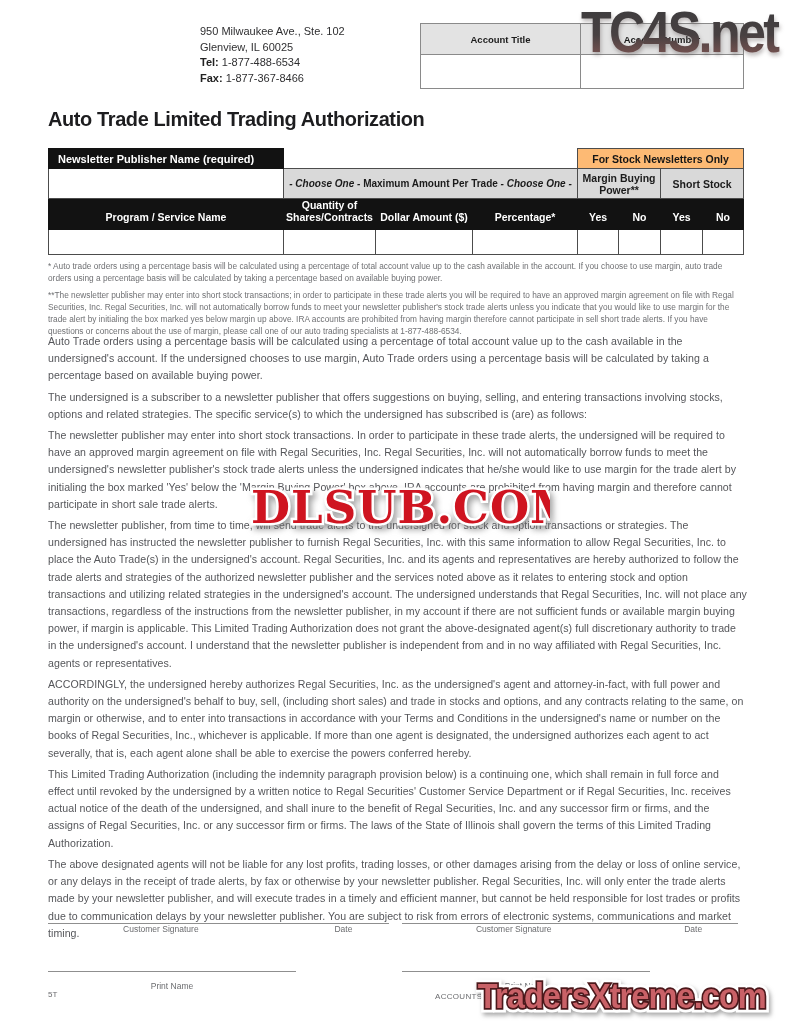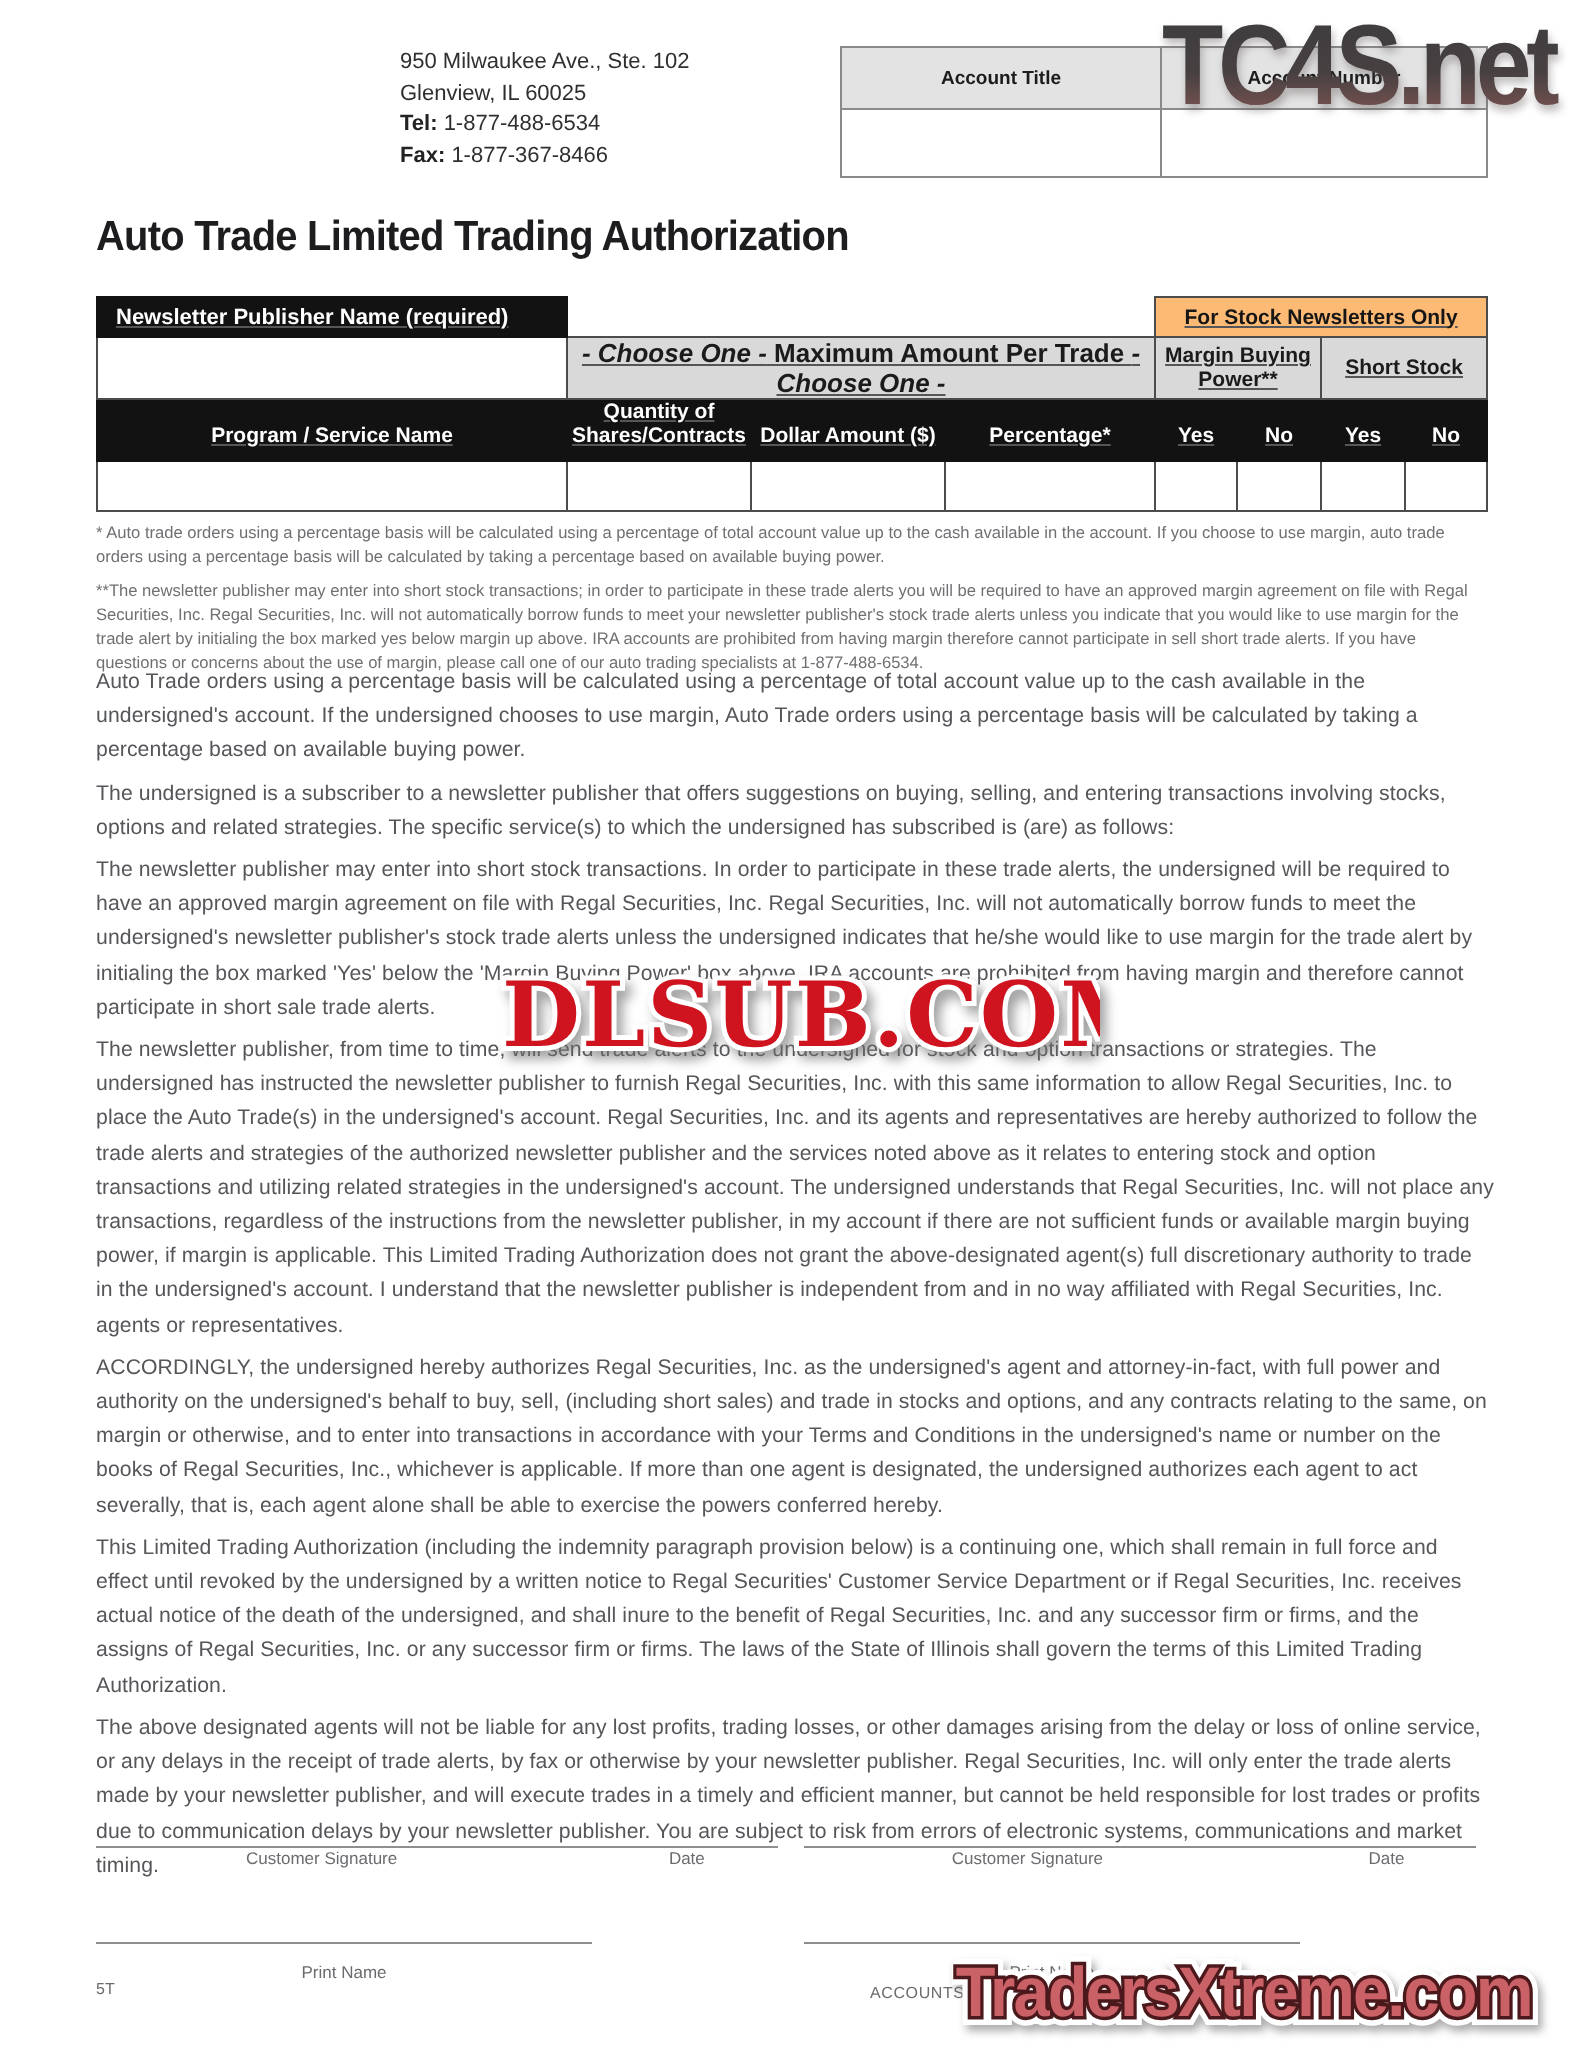--- a/index.html
+++ b/index.html
@@ -29,34 +29,34 @@
   
   .wm { position:absolute; pointer-events:none; }
   .wm-top   { left:581px; top:0px;  filter:drop-shadow(1px 3px 2px rgba(90,80,80,.40)); }
   .wm-mid   { left:248px; top:478px; filter:drop-shadow(3px 4px 3px rgba(110,110,110,.65)); }
   .wm-bot   { left:476px; top:968px; filter:drop-shadow(2px 3px 2px rgba(90,90,90,.50)); }
   
   .doc-title { position:absolute; left:48px; top:107px; font-size:21px; font-weight:bold;
     color:#1d1d1f; letter-spacing:-0.4px; transform:scaleX(.95); transform-origin:left; }
   
   .auth-tbl { position:absolute; left:48px; top:148px; width:695px; border-collapse:collapse;
-    table-layout:fixed;text-decoration:underline; }
+    table-layout:fixed; }
   .auth-tbl td { border:1px solid #4c4c4c; vertical-align:bottom; }
   .auth-tbl td.gap { border:none; background:#fff; }
   .auth-tbl td.blk { background:#121212; color:#fff; font-weight:bold; border-color:#121212; }
   .auth-tbl td.gry { background:#d9d9d9; color:#1b1b1b; font-weight:bold; text-align:center;
     vertical-align:middle; }
   .r1 td { height:20px; }
   .r2 td { height:30px; }
   .r3 td { height:22px; }
   .r4 td { height:25px; background:#fff; }
   .pub-hdr { font-size:11px; padding:0 0 3px 9px; }
   .stock-hdr { font-size:10.5px; font-weight:bold; color:#161616; text-align:center;
     vertical-align:middle !important; background:#fdba74; }
-  .choose { font-size:13px; }
+  .choose { font-size:10px; }
   .choose .it { font-style:italic; }
   .mgn { font-size:10.5px; line-height:12px; }
   .colhdr { font-size:10.5px; text-align:center; padding-bottom:6px; line-height:12px; }
   
   .footnotes { position:absolute; left:48px; top:260px; width:697px; font-size:8.3px;
     line-height:12px; color:#6f7073; }
   .footnotes p { margin-bottom:5px; }
   
   .body-copy { position:absolute; left:48px; top:333px; width:699px; font-size:10.6px;
     line-height:17.2px; color:#55565a; letter-spacing:0.05px; }

